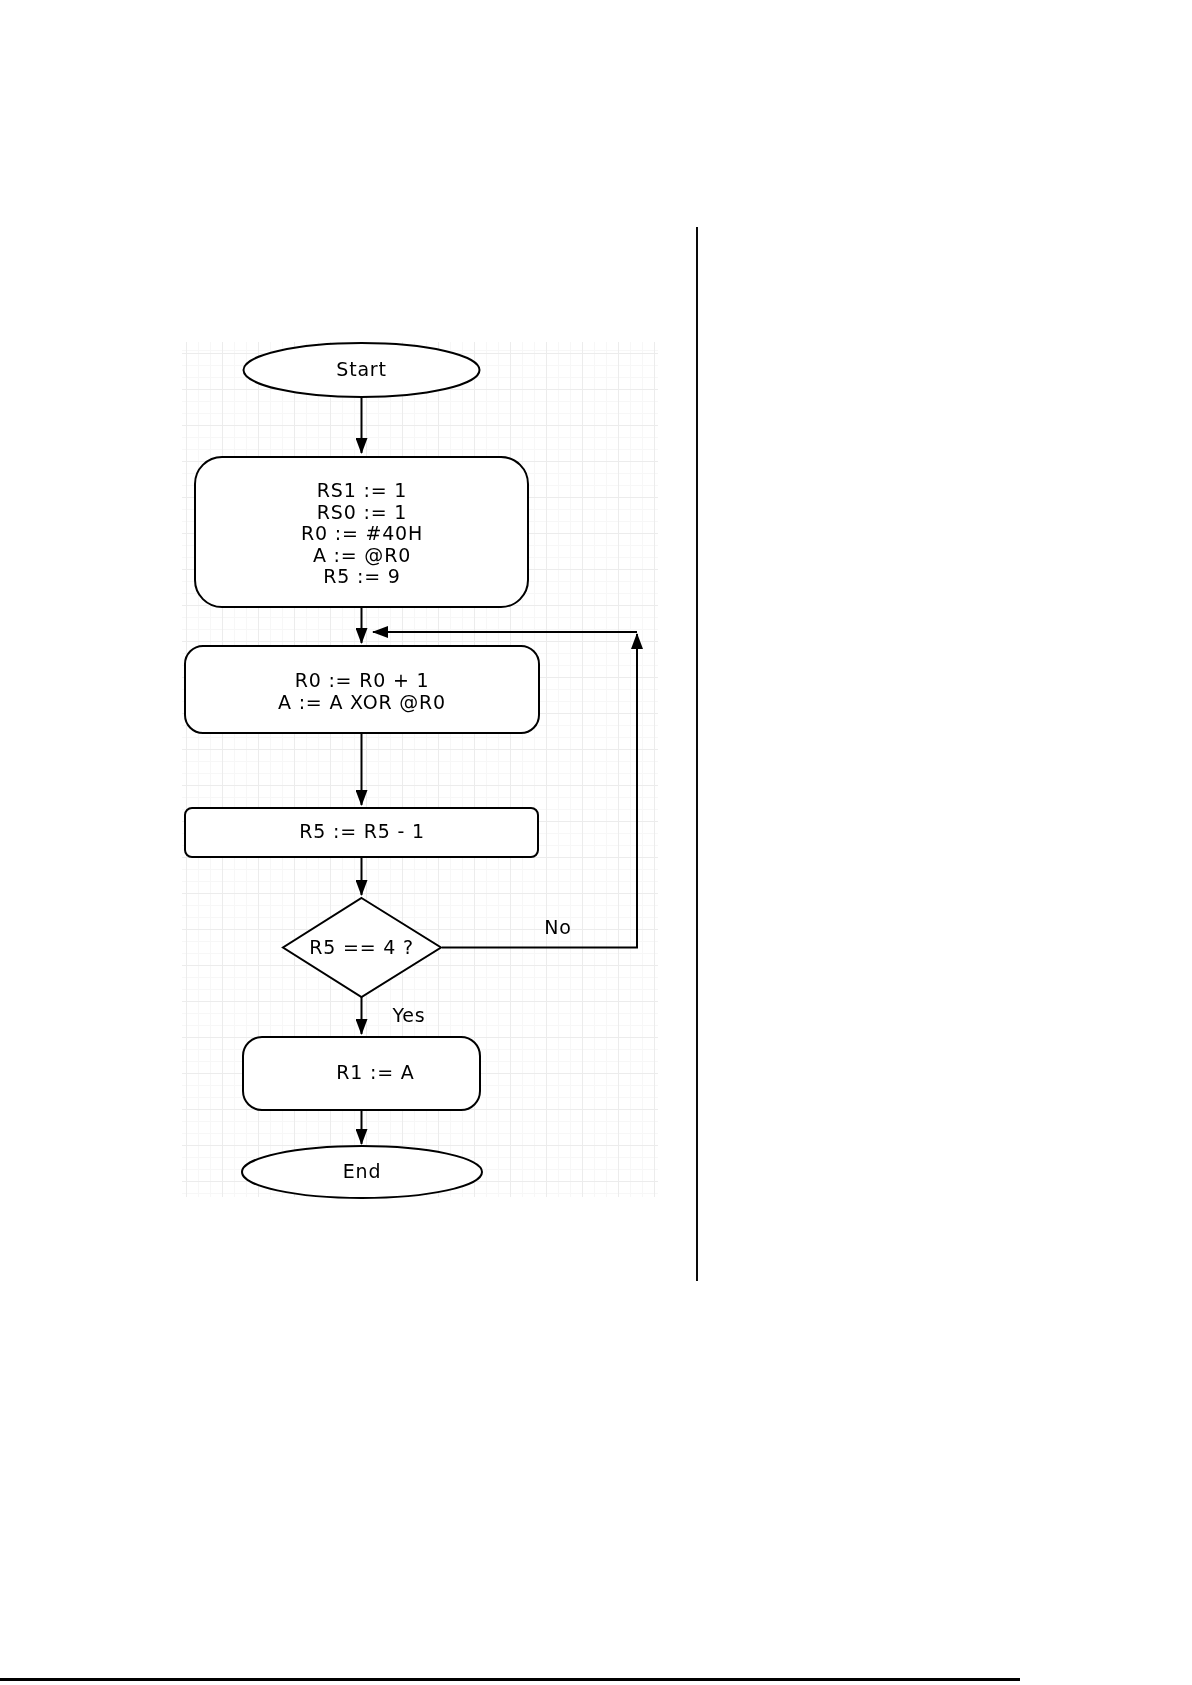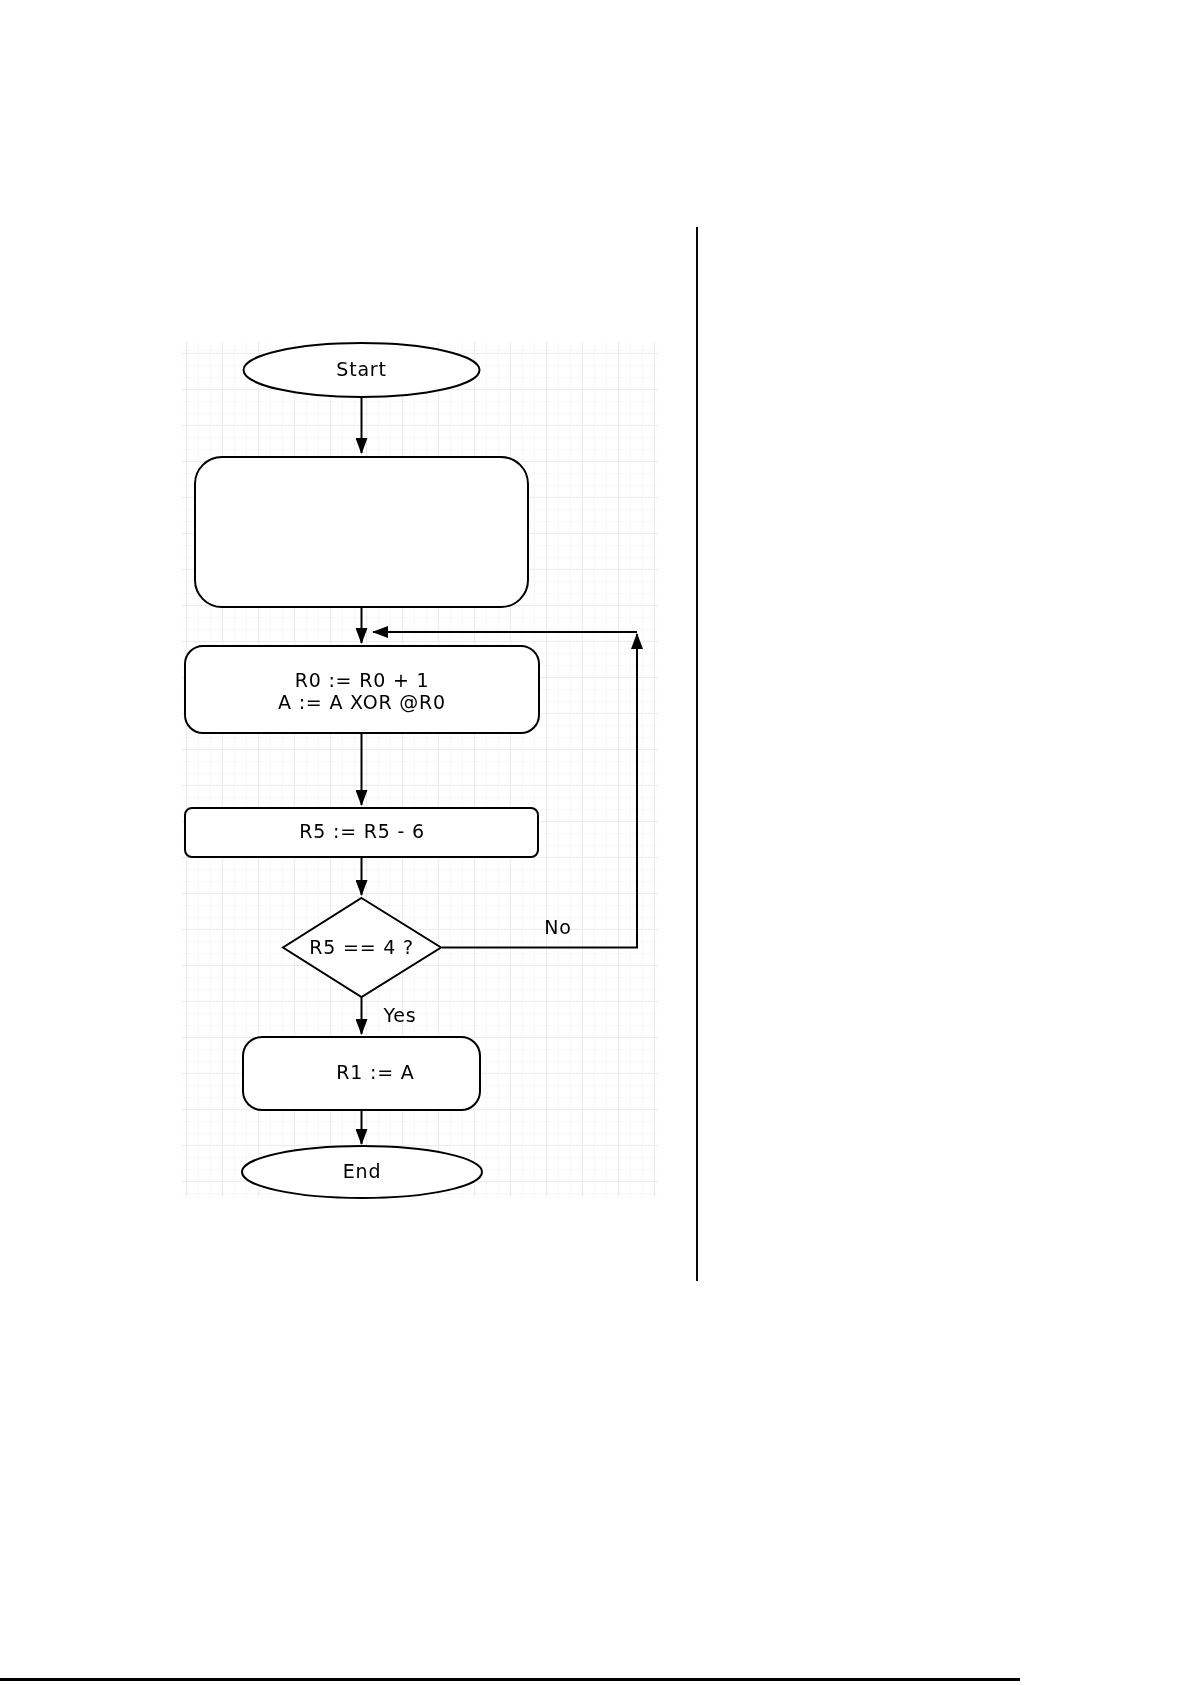--- a/index.html
+++ b/index.html
@@ -97,33 +97,40 @@
     <rect class="shape" x="195" y="457" width="333" height="150" rx="27"></rect>
     <rect class="shape" x="185" y="646" width="354" height="87" rx="18"></rect>
     <rect class="shape" x="185" y="808" width="353" height="49" rx="7"></rect>
     <polygon class="shape" points="361.5,898 441,947.5 361.5,997 283,947.5"></polygon>
     <rect class="shape" x="243" y="1037" width="237" height="73" rx="19"></rect>
     <ellipse class="shape" cx="362" cy="1172" rx="120" ry="26"></ellipse>
   </svg>
 
   <div class="txt" style="left:361.5px;top:370px;">Start</div>
 
+  <div class="txt" style="left:362px;top:534px;">
+    <div>RS1 := 1</div>
+    <div>RS0 := 1</div>
+    <div>R0 := #40H</div>
+    <div>A := @R0</div>
+    <div>R5 := 9</div>
+  </div>
 
   <div class="txt" style="left:362px;top:691px;text-align:center;">
     <div>R0 := R0 + 1</div>
     <div>A := A XOR @R0</div>
   </div>
 
-  <div class="txt" style="left:362px;top:832px;">R5 := R5 - 6</div>
+  <div class="txt" style="left:362px;top:832px;">R5 := R5 - 1</div>
 
   <div class="txt" style="left:361.5px;top:947.5px;">R5 == 4 ?</div>
 
   <div class="txt" style="left:558px;top:928px;text-align:center;">No</div>
 
-  <div class="txt" style="left:400px;top:1016px;">Yes</div>
+  <div class="txt" style="left:409px;top:1016px;">Yes</div>
 
   <div class="txt" style="left:361.5px;top:1073px;margin-left:14px;">R1 := A</div>
 
   <div class="txt" style="left:362px;top:1172px;text-align:right;">End</div>
 
   <div class="divider-v"></div>
   <div class="rule-bottom"></div>
   <div class="footer-noise">
     <i class="fn1"></i>
       <i class="fn2"></i>

